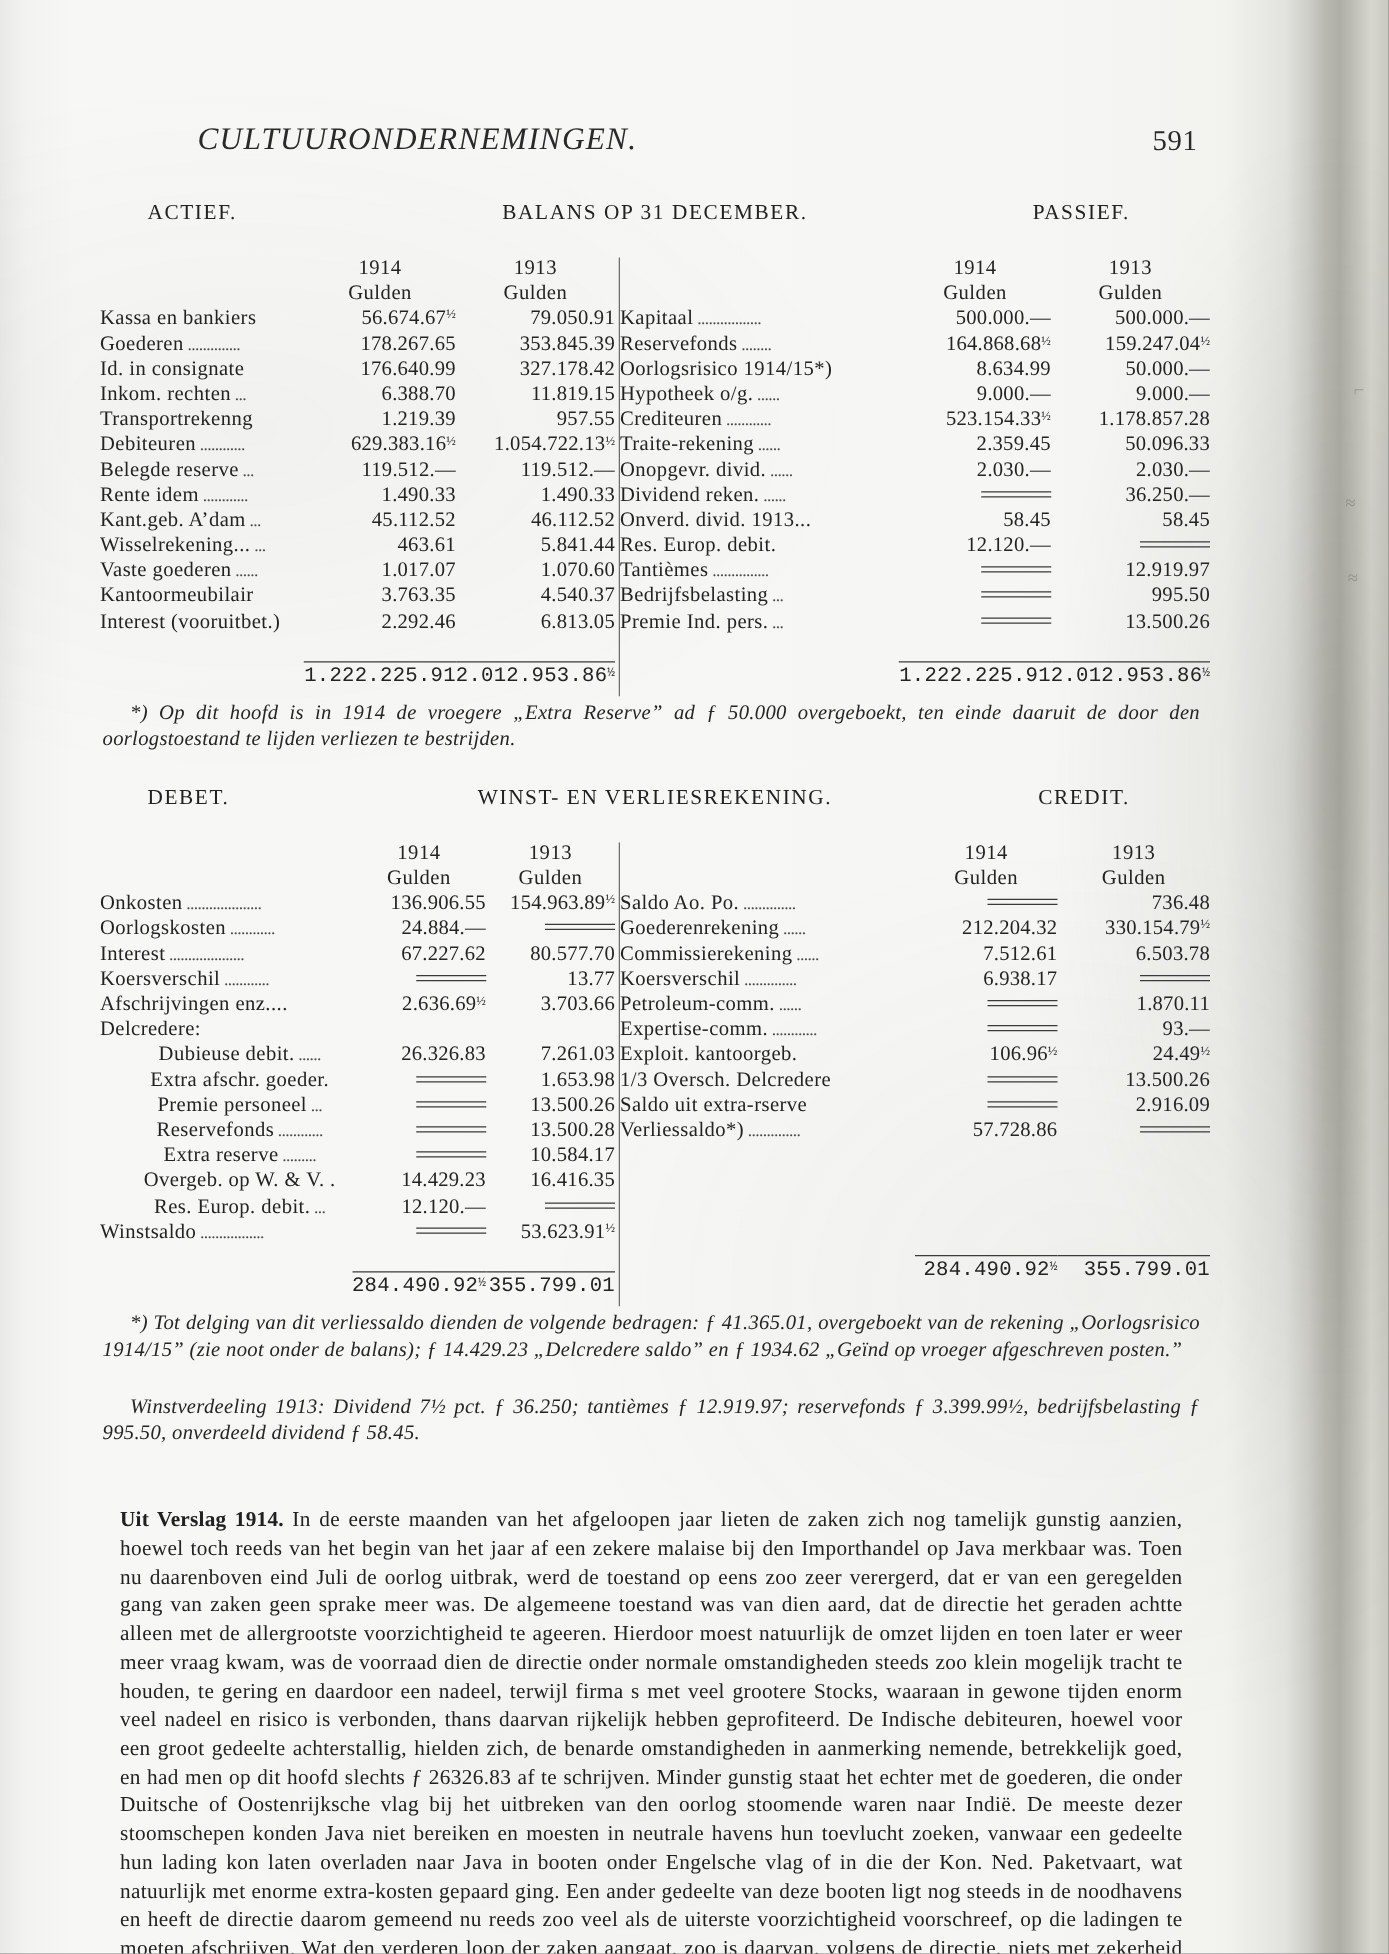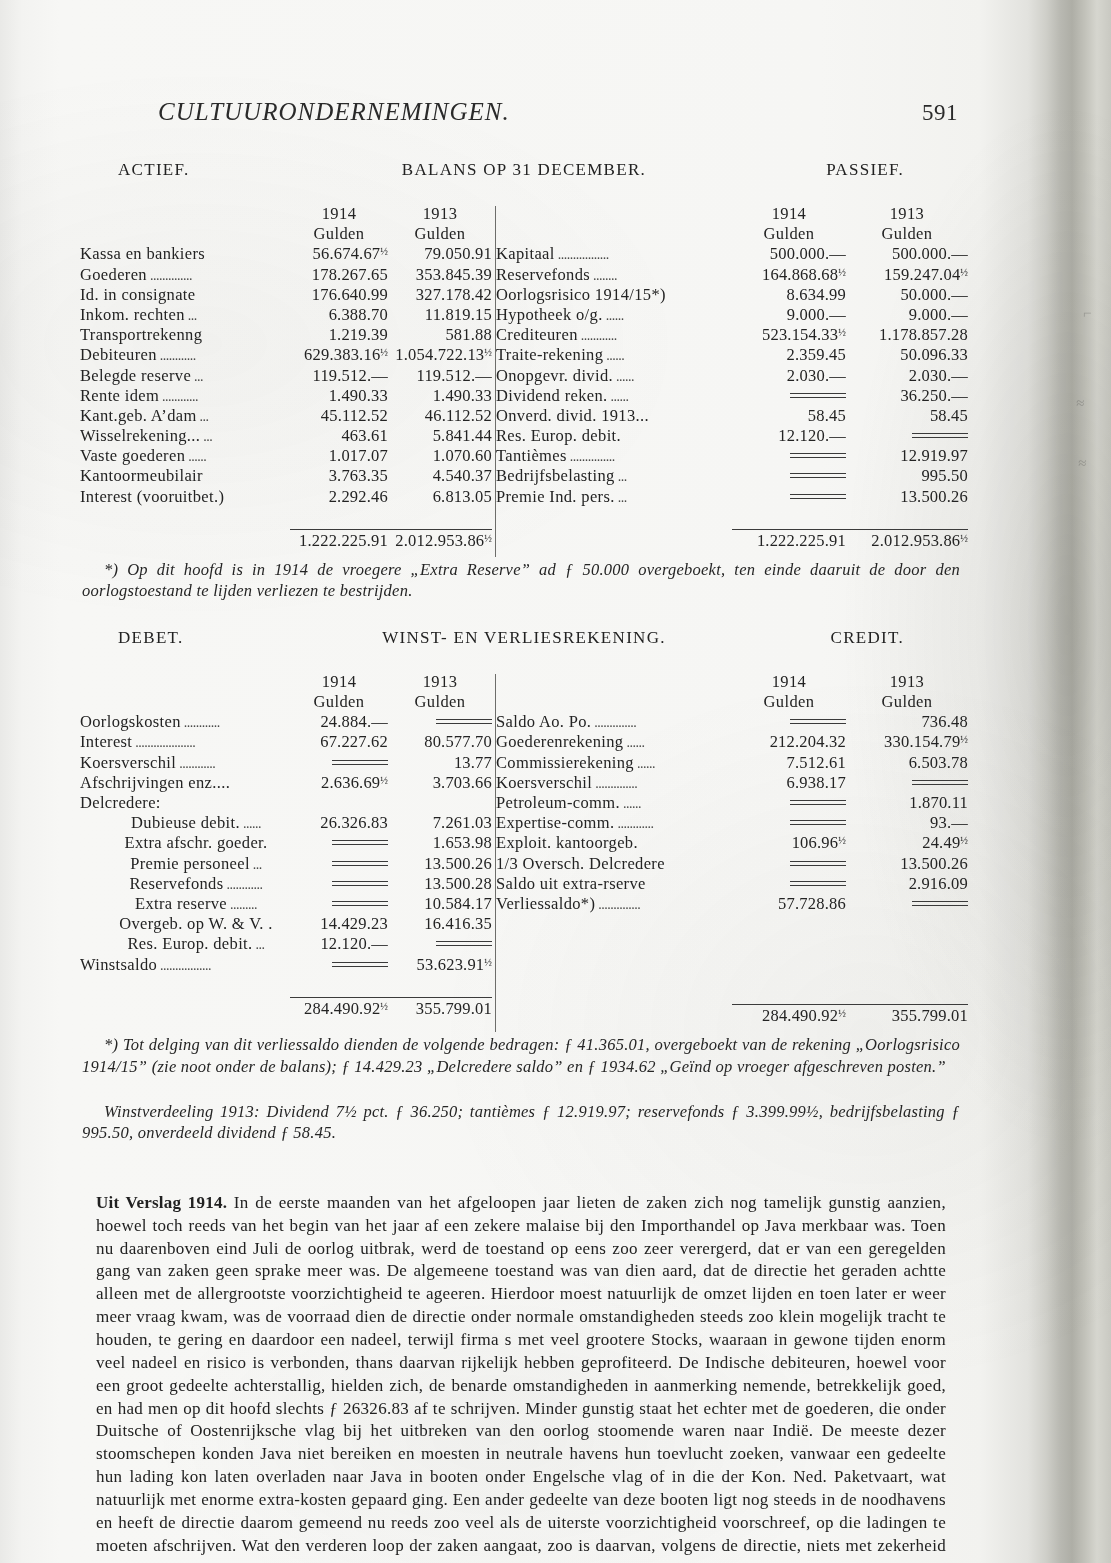--- a/index.html
+++ b/index.html
@@ -145,20 +145,21 @@
     width: 56px;
     border-top: 1.6px solid #3a3a3a;
     border-bottom: 1.6px solid #3a3a3a;
     height: 3px;
     vertical-align: 0.18em;
   }
   .totrow td.num {
     border-top: 1.2px solid #3b3b3b;
     padding-top: 3px;
     height: 24px;
+    font-family: Liberation Mono, monospace;
   }
   .totrow td.lbl { border-top: none; }
   .spacer td { height: 7px; }
 
   
   .w-l-lbl { width: 210px; }
   .w-l-n1  { width: 98px; }
   .w-l-n2  { width: 104px; }
   
   .w-r-lbl { width: 232px; }
@@ -262,21 +263,21 @@
                 <td class="num">327.178.42</td>
               </tr>
               <tr>
                 <td class="lbl">Inkom. rechten<span class="leaders"> ...</span></td>
                 <td class="num">6.388.70</td>
                 <td class="num">11.819.15</td>
               </tr>
               <tr>
                 <td class="lbl">Transportrekenng</td>
                 <td class="num">1.219.39</td>
-                <td class="num">581.88</td>
+                <td class="num">957.55</td>
               </tr>
               <tr>
                 <td class="lbl">Debiteuren<span class="leaders"> ............</span></td>
                 <td class="num">629.383.16<span class="frac">½</span></td>
                 <td class="num">1.054.722.13<span class="frac">½</span></td>
               </tr>
               <tr>
                 <td class="lbl">Belegde reserve<span class="leaders"> ...</span></td>
                 <td class="num">119.512.—</td>
                 <td class="num">119.512.—</td>
@@ -450,20 +451,25 @@
               <td class="num">1913</td>
             </tr>
             <tr class="hdr">
               <td class="lbl"></td>
               <td class="num">Gulden</td>
               <td class="num">Gulden</td>
             </tr>
           </tbody>
           <tbody id="pl-debet-body">
               <tr>
+                <td class="lbl">Onkosten<span class="leaders"> ....................</span></td>
+                <td class="num">136.906.55</td>
+                <td class="num">154.963.89<span class="frac">½</span></td>
+              </tr>
+              <tr>
                 <td class="lbl">Oorlogskosten<span class="leaders"> ............</span></td>
                 <td class="num">24.884.—</td>
                 <td class="num"><span class="dash"></span></td>
               </tr>
               <tr>
                 <td class="lbl">Interest<span class="leaders"> ....................</span></td>
                 <td class="num">67.227.62</td>
                 <td class="num">80.577.70</td>
               </tr>
               <tr>

